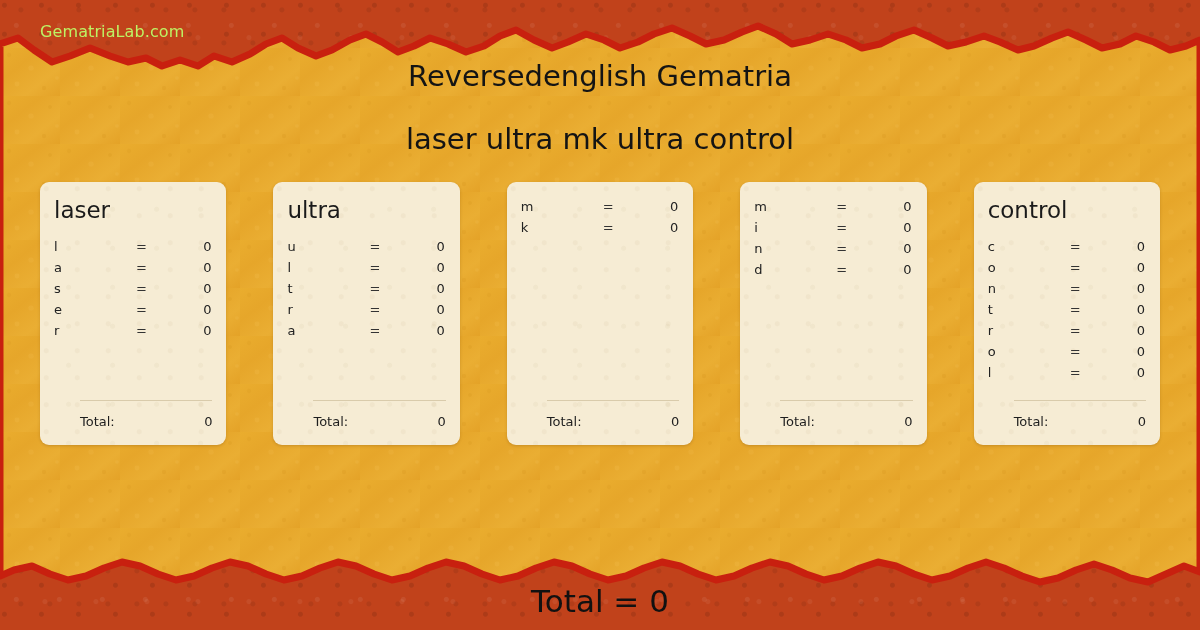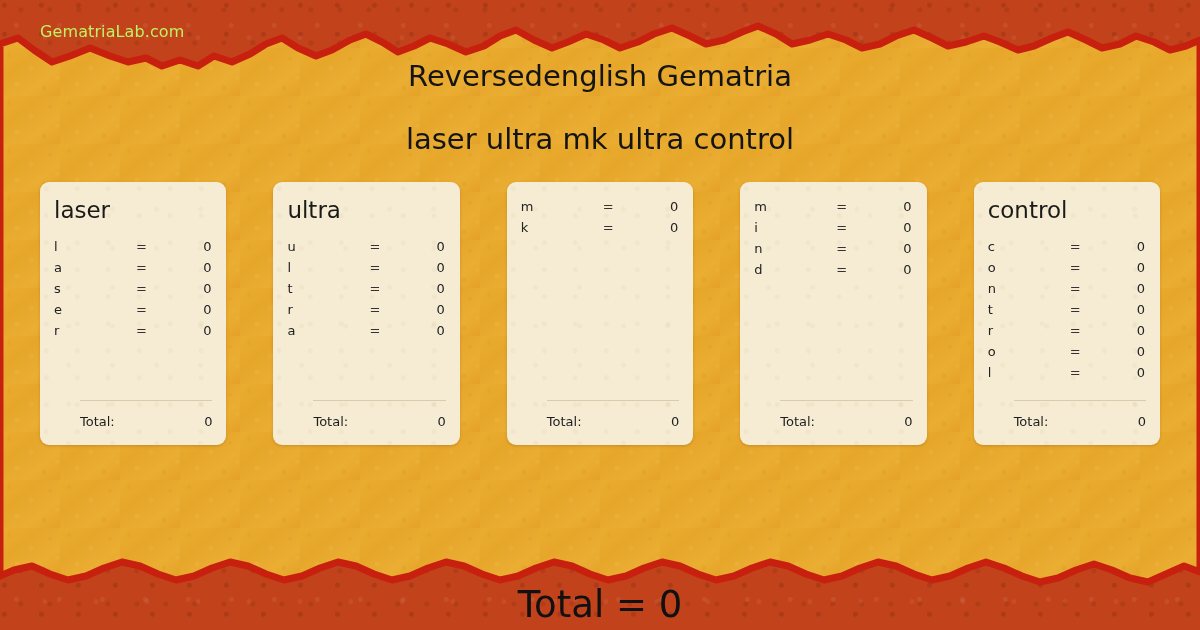--- a/index.html
+++ b/index.html
@@ -86,21 +86,21 @@
     color: #141414;
     font-weight: 400;
   }
 
   .grand-total {
     position: absolute;
     left: 0;
     right: 0;
     top: 583px;
     text-align: center;
-    font-size: 37px;
+    font-size: 31px;
     color: #111;
     font-weight: 400;
   }
 
   
   .cards {
     position: absolute;
     left: 40px;
     top: 182px;
     width: 1120px;

